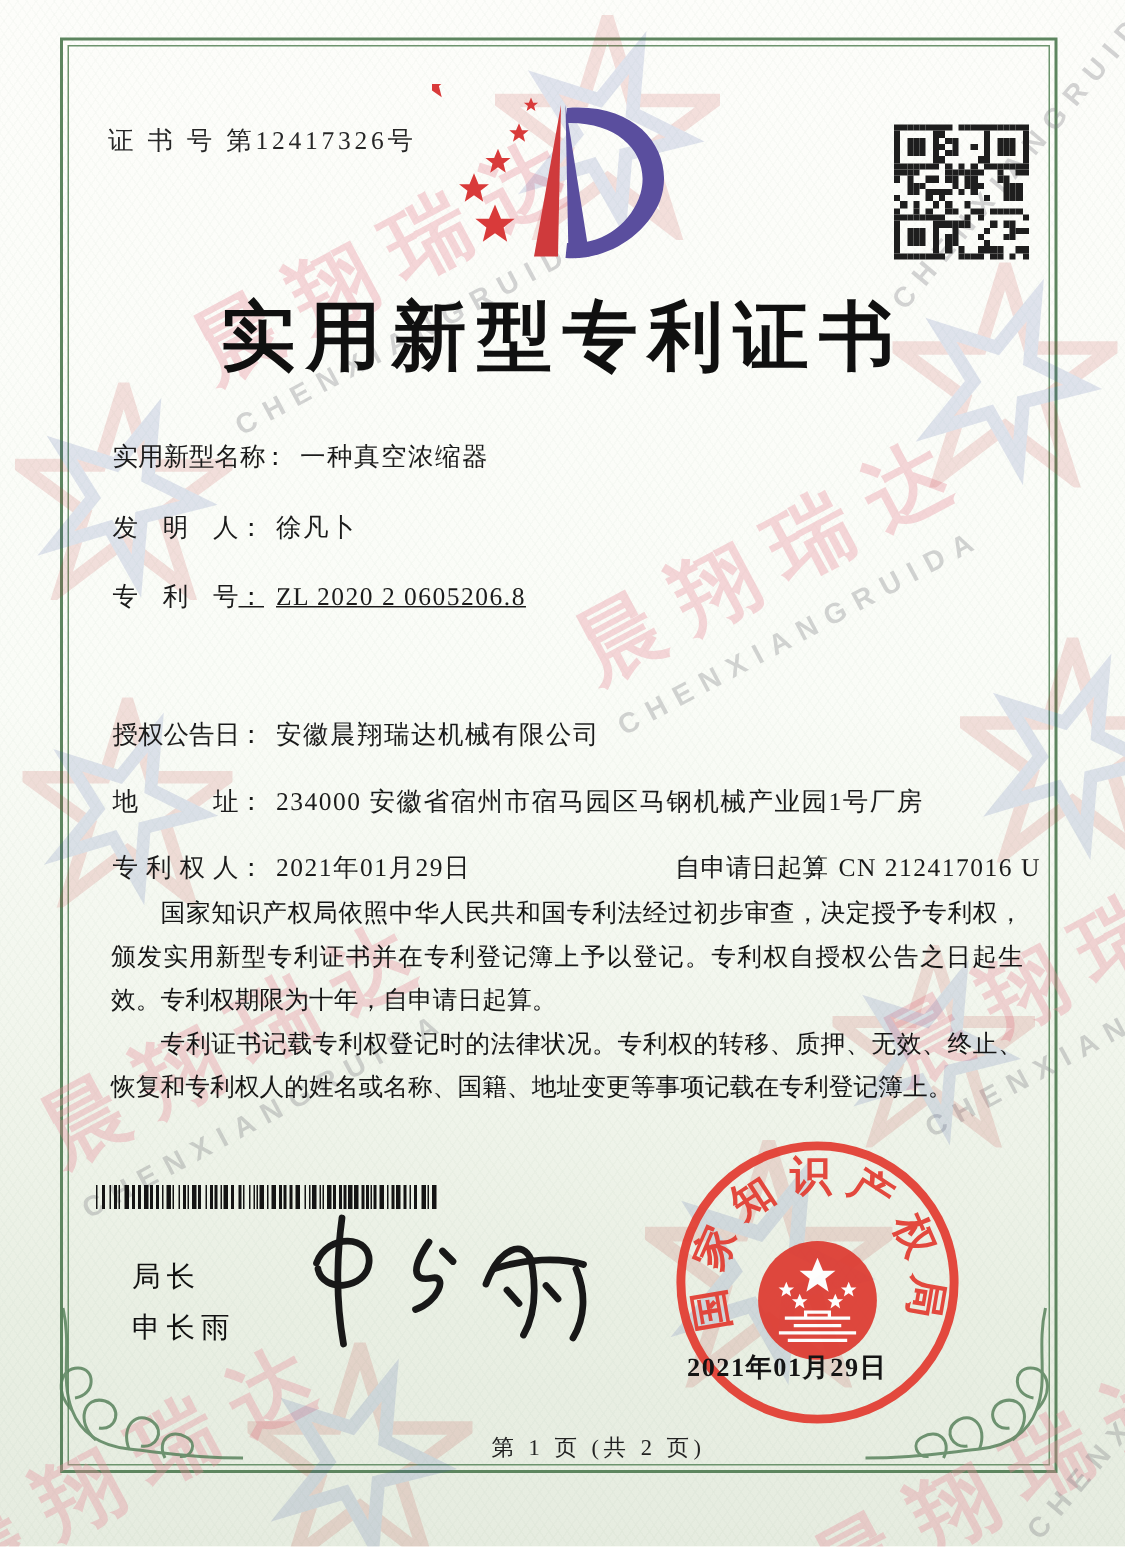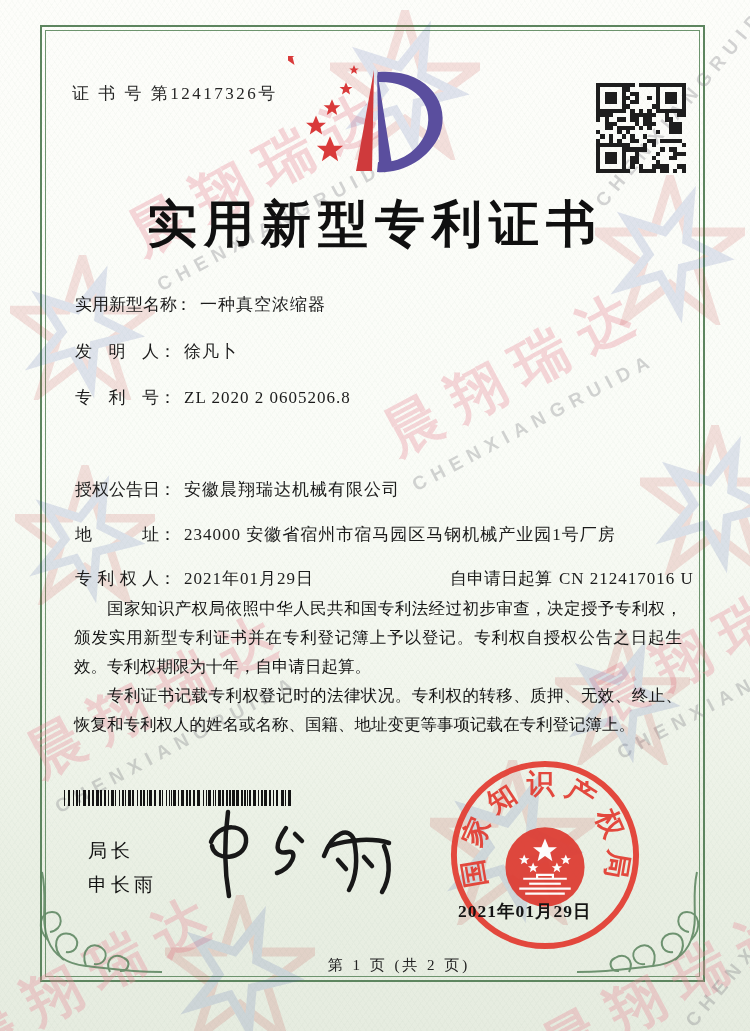--- a/index.html
+++ b/index.html
@@ -608,21 +608,21 @@
     </div>
 
   <div class="doc-title">实用新型专利证书</div>
 
   <div class="field" style="top:293px;">
     <span class="flabel" style="width:100px;">实用新型名称</span><span>：</span><span class="fvalue">一种真空浓缩器</span>
   </div>
   <div class="field" style="top:340px;">
     <span class="flabel">发明人</span><span>：</span><span class="fvalue">徐凡卜</span>
   </div>
-  <div class="field" style="top:386px;">
+  <div class="field" style="top:386px;text-decoration:underline;">
     <span class="flabel">专利号</span><span>：</span><span class="fvalue">ZL 2020 2 0605206.8</span>
   </div>
   <div class="field" style="top:478px;">
     <span class="flabel">授权公告日</span><span>：</span><span class="fvalue">安徽晨翔瑞达机械有限公司</span>
   </div>
   <div class="field" style="top:523px;">
     <span class="flabel">地址</span><span>：</span><span class="fvalue">234000 安徽省宿州市宿马园区马钢机械产业园1号厂房</span>
   </div>
   <div class="field" style="top:567px;">
     <span>

